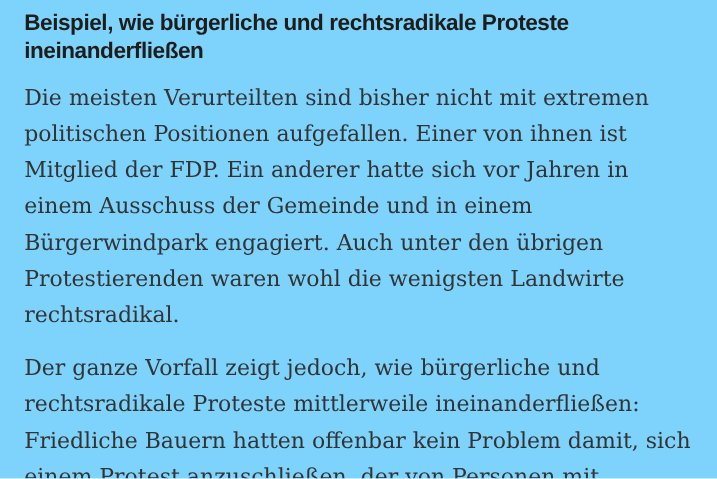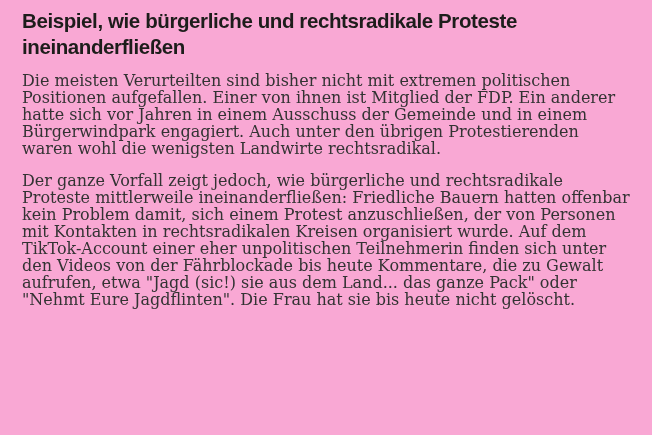--- a/index.html
+++ b/index.html
@@ -5,38 +5,38 @@
   html, body {
     margin: 0;
     padding: 0;
     background: #ffffff;
   }
   .page {
     position: relative;
     width: 652px;
     height: 435px;
     box-sizing: border-box;
-    background: #f9a8d4;
+    background: #7dd3fc;
     padding: 8px 20px 0 22px;
     overflow: hidden;
   }
   .heading {
     font-family: "Liberation Sans", "DejaVu Sans", sans-serif;
     font-weight: 700;
     font-size: 20.5px;
     line-height: 26px;
     letter-spacing: -0.4px;
     color: #1d1d1b;
     margin: 0 0 12px 0;
     max-width: 600px;
   }
   .body-paragraph {
     font-family: "DejaVu Serif", "Liberation Serif", serif;
-    font-size: 16px;
-    line-height: 17px;
+    font-size: 20px;
+    line-height: 33px;
     color: #333333;
     margin: 0 0 15px 0;
     max-width: 612px;
   }
 </style>
 </head>
 <body>
 
 <div class="page">
   <h2 class="heading">Beispiel, wie bürgerliche und rechtsradikale Proteste ineinanderfließen</h2>

